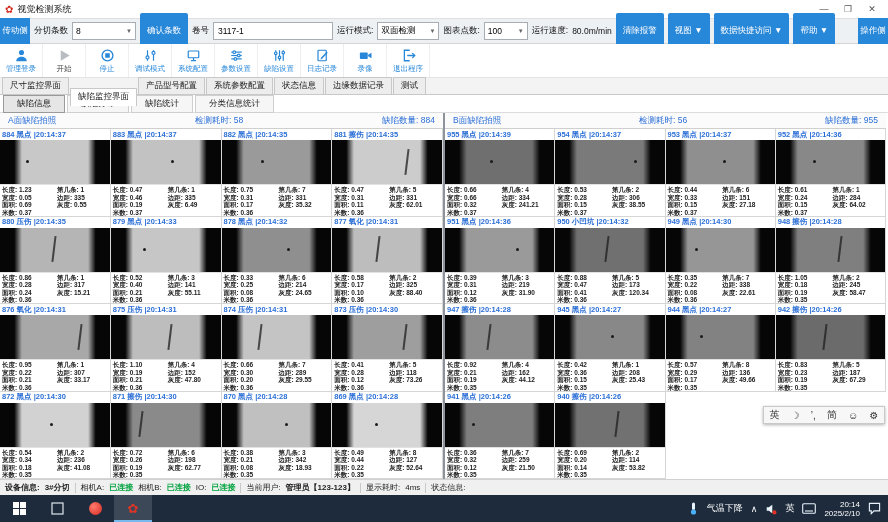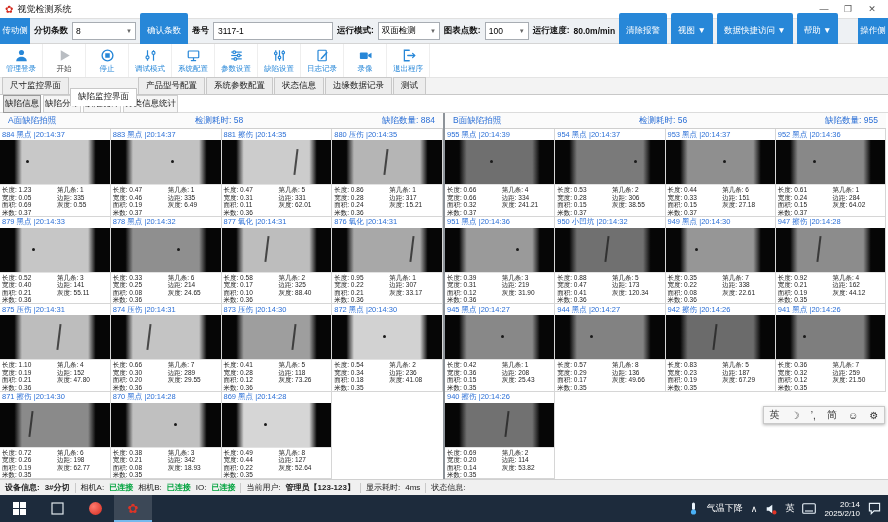--- a/index.html
+++ b/index.html
@@ -9,49 +9,49 @@
 
   
   .titlebar { height:18px; background:#fff; display:flex; align-items:center; padding:0 5px; font-size:9px; color:#222; }
   .logo { color:#d42a1e; font-weight:bold; font-size:10px; margin-right:4px; }
   .win-controls { margin-left:auto; display:flex; gap:2px; }
   .win-controls span { width:22px; height:14px; display:flex; align-items:center; justify-content:center; color:#555; font-size:9px; cursor:default; }
 
   
   .toolbar1 { height:26px; background:#eef1f4; border-top:1px solid #e0e0e0; border-bottom:1px solid #d5d5d5; display:flex; align-items:center; gap:4px; padding:0 0 0 0; font-size:8.5px; }
   .side-btn { background:#2787d8; color:#fff; height:26px; width:30px; display:flex; align-items:center; justify-content:center; font-size:8.5px; flex:none; }
-  .lbl { font-weight:bold; color:#111; white-space:nowrap; }
+  .lbl { font-weight:normal; color:#111; white-space:nowrap; }
   .combo { background:#fff; border:1px solid #a8adb3; height:18px; display:flex; align-items:center; justify-content:space-between; padding:0 3px; white-space:nowrap; }
   .combo .arr { font-size:6px; color:#666; margin-left:4px; }
   .tb-input { background:#fff; border:1px solid #a8adb3; height:18px; padding:0 4px; font-size:8.5px; display:flex; align-items:center; }
   .btn-blue { background:#2787d8; color:#fff; height:36px; padding:0 7px; display:flex; align-items:center; border-radius:2px; white-space:nowrap; cursor:default;text-align:right; }
   .spacer { flex:1; }
 
   
   .toolbar2 { height:34px; background:#fff; border-bottom:1px solid #e4e4e4; display:flex; align-items:stretch; }
   .tbtn { width:43px; display:flex; flex-direction:column; align-items:center; justify-content:center; gap:1px; border-right:1px solid #eee; cursor:default; }
   .tbtn svg { width:15px; height:15px; }
   .tbtn .tlab { font-size:7.5px; color:#2787d8; white-space:nowrap; }
   .tbtn .tlab.dim { color:#444; }
 
   
   .tabs-main { height:17px; background:#f3f3f3; border-bottom:1px solid #c8c8c8; display:flex; align-items:flex-end; padding-left:2px; font-size:8.5px; }
   .tab { padding:2px 7px; border:1px solid #c8c8c8; border-bottom:none; background:#ededed; margin-right:1px; color:#222; white-space:nowrap; }
   .tab.active { background:#fff; position:relative; top:12px; padding-bottom:3px; }
   .tabs-sub { height:18px; background:#fff; border-bottom:1px solid #dcdcdc; display:flex; align-items:center; gap:2px; padding:0 3px; font-size:8.5px; }
-  .stab { padding:2px 1px; border:1px solid #cfcfcf; background:#f6f6f6; color:#222; white-space:nowrap; }
+  .stab { padding:2px 13px; border:1px solid #cfcfcf; background:#f6f6f6; color:#222; white-space:nowrap; }
   .stab.active { background:#e6e6e6; border-color:#9a9a9a; }
 
   
   .content { height:366px; display:flex; position:relative; }
   .panel { width:443px; display:flex; flex-direction:column; }
   .panel + .panel { border-left:2px solid #8d9399; }
   .panel-header { height:16px; display:flex; align-items:center; justify-content:space-between; padding:0 8px; font-size:8.5px; color:#2b6fd6; border-bottom:1px solid #cfcfcf; background:#fbfbfb; }
   .grid { height:350px; display:grid; grid-template-columns:repeat(4,1fr); grid-template-rows:repeat(4,1fr); }
-  .cell { border-right:1px solid #d6d6d6; border-bottom:1px solid #d6d6d6; display:flex; flex-direction:column; overflow:hidden; background:#fff; }
+  .cell { border-right:1px solid #d6d6d6; border-bottom:1px solid #d6d6d6; display:flex; flex-direction:column; overflow:hidden; background:#fff;font-weight:bold; }
   .chead { height:11px; flex:none; font-size:7.5px; color:#2b6fd6; display:flex; align-items:center; padding:0 2px; white-space:nowrap; overflow:hidden; }
   .cimg { height:44px; flex:none; position:relative; }
   .mark { position:absolute; }
   .mark.dot { width:3px; height:3px; border-radius:50%; background:#1a1a1a; top:46%; }
   .mark.line { width:2px; height:58%; background:rgba(30,30,30,.75); top:20%; transform:rotate(7deg); }
   .cinfo { flex:1; display:flex; font-size:6.5px; line-height:7.6px; color:#222; padding:1px 2px; border-top:1px solid #e2e2e2; }
   .cinfo .c1 { width:52%; }
   .cinfo .c2 { width:48%; }
 
   
@@ -262,20 +262,39 @@
         <div>米数: 0.37</div>
       </div>
       <div class="c2">
         <div>第几条: 1</div>
         <div>边距: 335</div>
         <div>灰度: 6.49</div>
       </div>
     </div>
   </div>
 
+  <div class="cell">
+    <div class="chead">882 黑点 |20:14:35</div>
+    <div class="cimg" style="background: linear-gradient(90deg, rgb(6, 6, 6) 0px, rgb(6, 6, 6) 13%, rgb(154, 154, 154) 20%, rgb(154, 154, 154) 80%, rgb(6, 6, 6) 87%, rgb(6, 6, 6) 100%);">
+      <span class="mark dot" style="left: 36%;"></span>
+    </div>
+    <div class="cinfo">
+      <div class="c1">
+        <div>长度: 0.75</div>
+        <div>宽度: 0.31</div>
+        <div>面积: 0.17</div>
+        <div>米数: 0.36</div>
+      </div>
+      <div class="c2">
+        <div>第几条: 7</div>
+        <div>边距: 331</div>
+        <div>灰度: 35.32</div>
+      </div>
+    </div>
+  </div>
 
   <div class="cell">
     <div class="chead">881 擦伤 |20:14:35</div>
     <div class="cimg" style="background: linear-gradient(90deg, rgb(6, 6, 6) 0px, rgb(6, 6, 6) 13%, rgb(204, 204, 204) 20%, rgb(204, 204, 204) 80%, rgb(6, 6, 6) 87%, rgb(6, 6, 6) 100%);">
       <span class="mark line" style="left: 67%;"></span>
     </div>
     <div class="cinfo">
       <div class="c1">
         <div>长度: 0.47</div>
         <div>宽度: 0.31</div>
@@ -671,20 +690,39 @@
         <div>米数: 0.36</div>
       </div>
       <div class="c2">
         <div>第几条: 7</div>
         <div>边距: 338</div>
         <div>灰度: 22.61</div>
       </div>
     </div>
   </div>
 
+  <div class="cell">
+    <div class="chead">948 擦伤 |20:14:28</div>
+    <div class="cimg" style="background: linear-gradient(90deg, rgb(6, 6, 6) 0px, rgb(6, 6, 6) 13%, rgb(127, 127, 127) 20%, rgb(127, 127, 127) 80%, rgb(6, 6, 6) 87%, rgb(6, 6, 6) 100%);">
+      <span class="mark line" style="left: 58%;"></span>
+    </div>
+    <div class="cinfo">
+      <div class="c1">
+        <div>长度: 1.05</div>
+        <div>宽度: 0.18</div>
+        <div>面积: 0.19</div>
+        <div>米数: 0.35</div>
+      </div>
+      <div class="c2">
+        <div>第几条: 2</div>
+        <div>边距: 245</div>
+        <div>灰度: 58.47</div>
+      </div>
+    </div>
+  </div>
 
   <div class="cell">
     <div class="chead">947 擦伤 |20:14:28</div>
     <div class="cimg" style="background: linear-gradient(90deg, rgb(6, 6, 6) 0px, rgb(6, 6, 6) 13%, rgb(140, 140, 140) 20%, rgb(140, 140, 140) 80%, rgb(6, 6, 6) 87%, rgb(6, 6, 6) 100%);">
       <span class="mark line" style="left: 39%;"></span>
     </div>
     <div class="cinfo">
       <div class="c1">
         <div>长度: 0.92</div>
         <div>宽度: 0.21</div>

